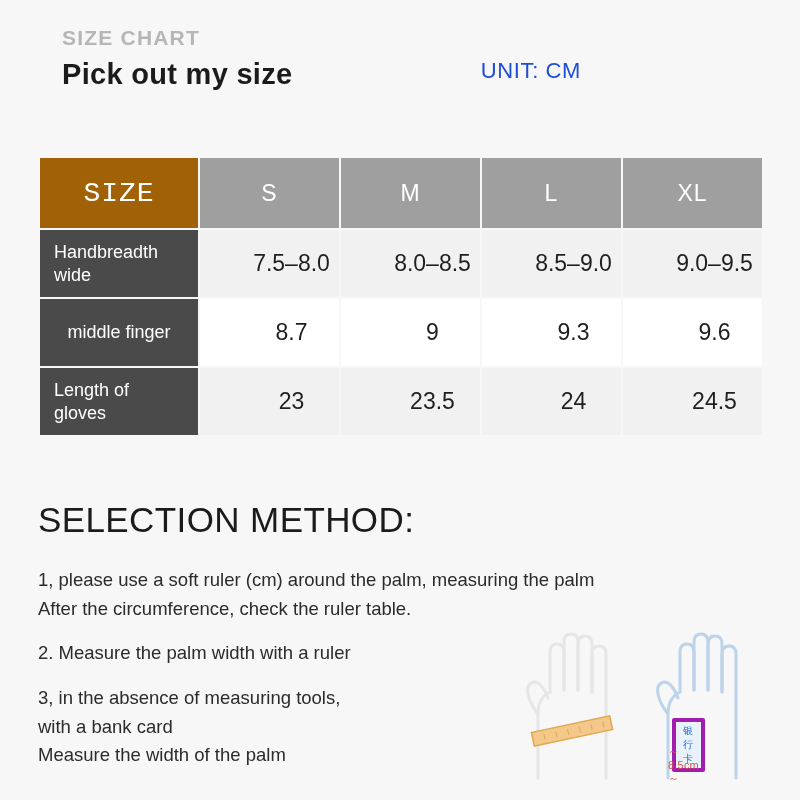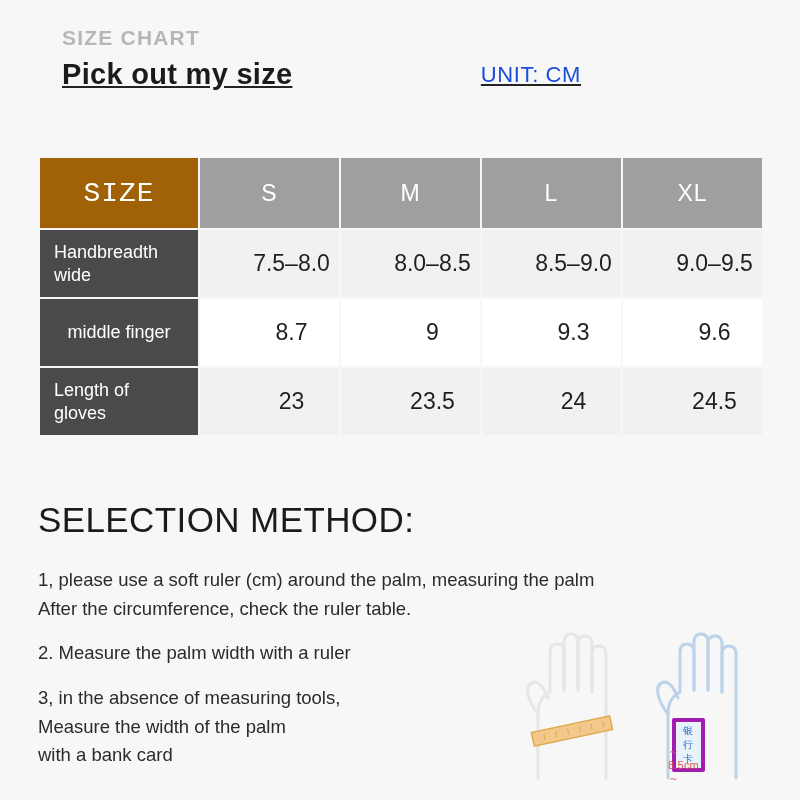--- a/index.html
+++ b/index.html
@@ -30,24 +30,22 @@
   }
   .kicker {
     font-size: 21px;
     letter-spacing: 1.2px;
     color: #b6b6b6;
     font-weight: 700;
     margin: 0;
   }
   .title-row {
     display: flex;
-    align-items: flex-end;
     justify-content: space-between;
     margin-top: 8px;
-    text-decoration: underline;
   }
   .title {
     font-size: 29px;
     font-weight: 700;
     color: #1b1b1b;
     margin: 0;
     letter-spacing: 0.3px;
   }
   .unit {
     font-size: 22px;
@@ -238,22 +236,22 @@
       <span>1, please use a soft ruler (cm) around the palm, measuring the palm</span>
       <span class="sub">After the circumference, check the ruler table.</span>
     </p>
 
     <p class="method-line">
       <span>2. Measure the palm width with a ruler</span>
     </p>
 
     <p class="method-line">
       <span>3, in the absence of measuring tools,</span>
+      <span class="sub">with a bank card</span>
       <span class="sub">Measure the width of the palm</span>
-      <span class="sub">with a bank card</span>
     </p>
   </div>
 
   <div class="illustration">
     <svg width="254" height="160" viewBox="0 0 254 160">
 
       <g stroke="#e6e6e6" stroke-width="3" fill="none" stroke-linecap="round" stroke-linejoin="round">
         <path d="M22 150 L22 86 Q22 70 34 64"></path>
         <path d="M34 64 L34 24 Q34 16 41 16 Q48 16 48 24 L48 62"></path>
         <path d="M48 62 L48 14 Q48 6 55 6 Q62 6 62 14 L62 62"></path>

